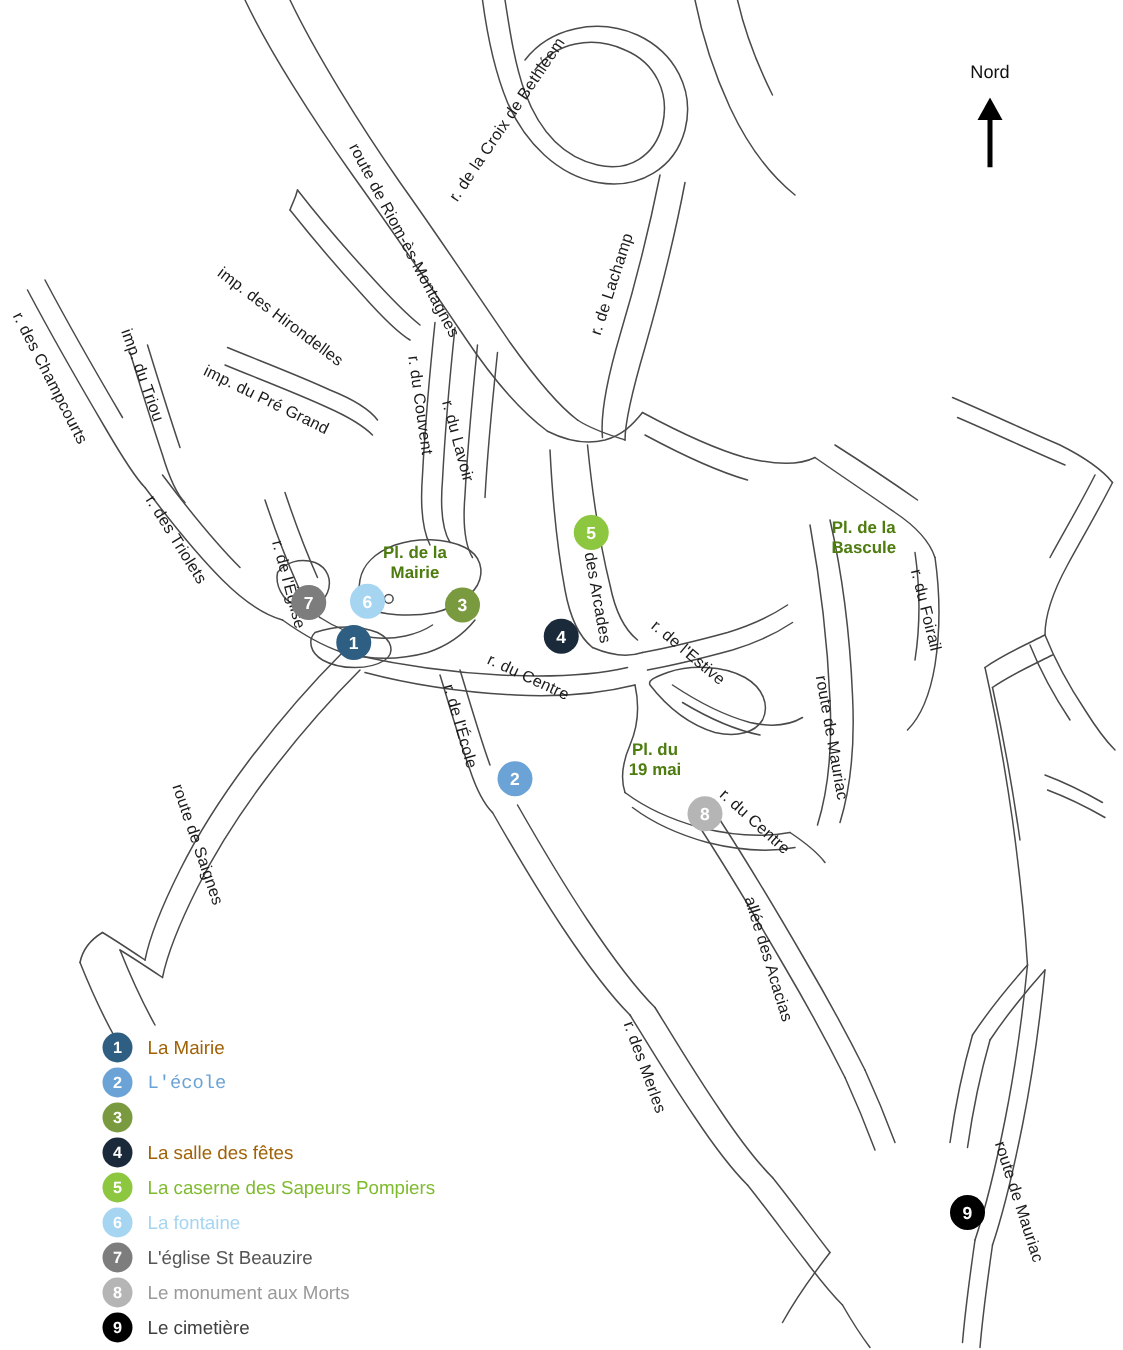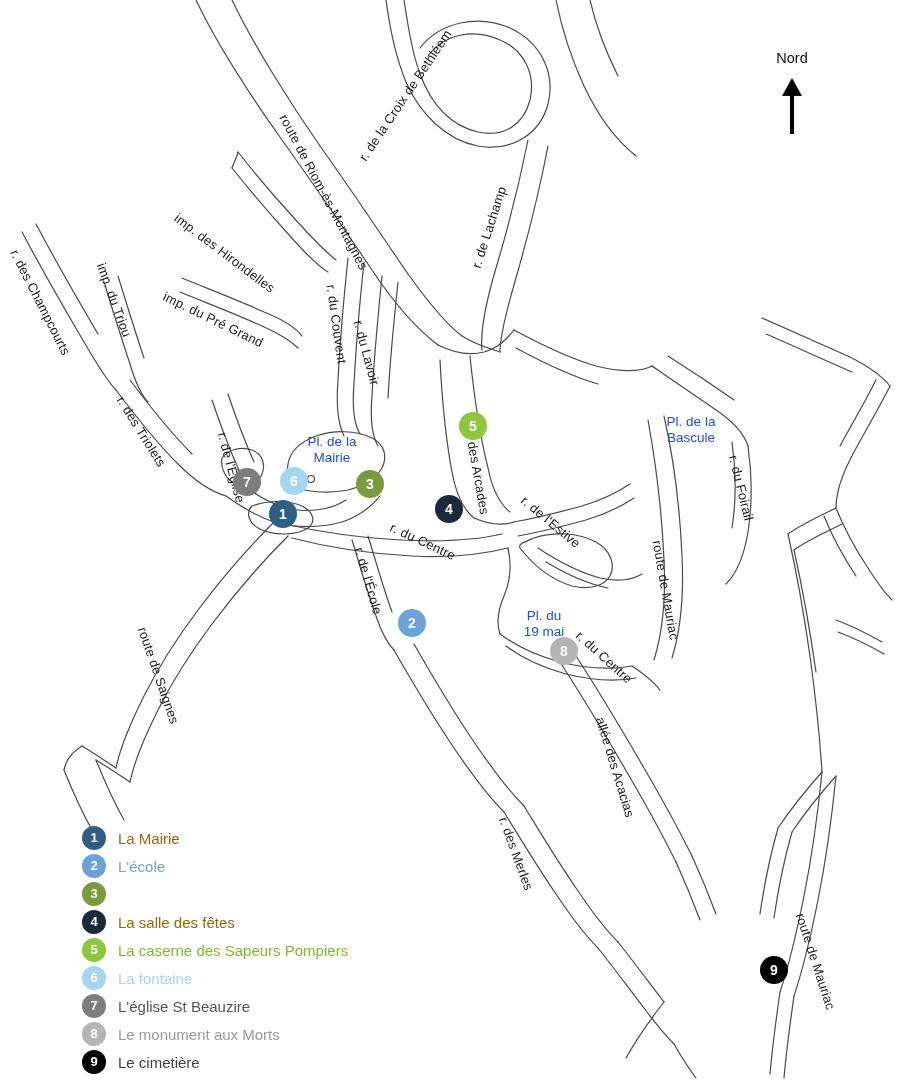--- a/index.html
+++ b/index.html
@@ -34,24 +34,25 @@
     font-size: 13px;
     color: #1a1a1a;
     white-space: nowrap;
     transform-origin: left center;
     letter-spacing: 0.2px;
   }
   .place-label {
     position: absolute;
     font-family: "Liberation Sans", sans-serif;
     font-size: 13.5px;
-    color: #1d4ed8;
+    color: #4d7c0f;
     white-space: nowrap;
     text-align: center;
     line-height: 1.15;
+    font-weight: bold;
   }
   
   #north-indicator {
     position: absolute;
     left: 762px;
     top: 50px;
     width: 60px;
     text-align: center;
   }
   #north-indicator .north-label {
@@ -279,21 +280,21 @@
 
   <div>
     <div class="place-label" style="left:292px; top:434px; width:80px;">
       <span>Pl. de la</span><br>
       <span>Mairie</span>
     </div>
     <div class="place-label" style="left:648px; top:414px; width:86px;">
       <span>Pl. de la</span><br>
       <span>Bascule</span>
     </div>
-    <div class="place-label" style="left:508px; top:592px; width:72px;margin-top:16px;">
+    <div class="place-label" style="left:488px; top:592px; width:72px;">
       <span>Pl. du</span><br>
       <span>19 mai</span>
     </div>
   </div>
 
   <div id="north-indicator">
     <span class="north-label">Nord</span>
     <svg class="north-arrow" width="22" height="56" viewBox="0 0 22 56">
       <rect x="9" y="12" width="4" height="44" fill="#000"></rect>
       <polygon points="11,0 21,18 1,18" fill="#000"></polygon>
@@ -312,21 +313,21 @@
     <div class="poi-marker" style="left:760px; top:956px; background:#000000;">9</div>
   </div>
 
   <div id="legend">
     <div class="legend-row">
       <div class="legend-badge" style="background:#2e5f82;">1</div>
       <div class="legend-text" style="color:#a16207;">La Mairie</div>
     </div>
     <div class="legend-row">
       <div class="legend-badge" style="background:#6ba3d6;">2</div>
-      <div class="legend-text" style="color:#6ba3d6;">L'école</div>
+      <div class="legend-text" style="color:#6ba3d6;font-family:Liberation Mono, monospace;">L'école</div>
     </div>
     <div class="legend-row">
       <div class="legend-badge" style="background:#7a9a3f;">3</div>
     </div>
     <div class="legend-row">
       <div class="legend-badge" style="background:#1b2a3a;">4</div>
       <div class="legend-text" style="color:#a16207;">La salle des fêtes</div>
     </div>
     <div class="legend-row">
       <div class="legend-badge" style="background:#8dc63f;">5</div>

